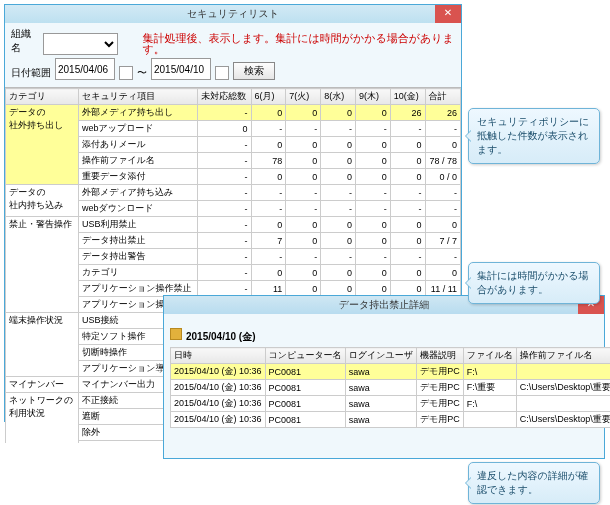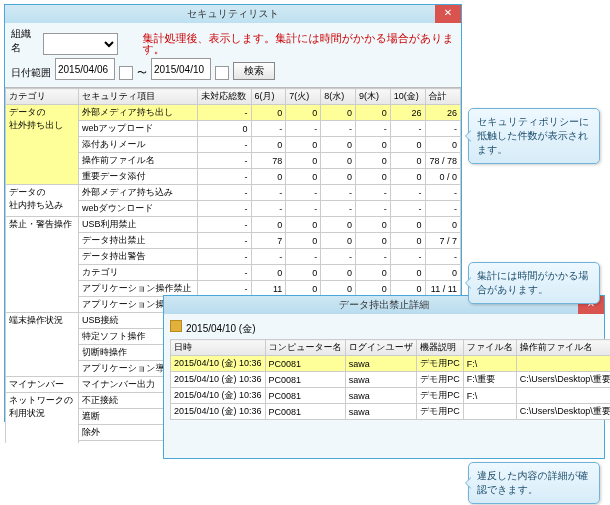--- a/index.html
+++ b/index.html
@@ -27,21 +27,21 @@
 .win2{left:163px;top:295px;width:442px;height:164px}
 .win2 .titlebar{background:linear-gradient(#cfe7f3,#b8dcef)}
 .win2 .body{padding:4px 6px}
 .dmark{width:12px;height:12px;background:#e2b13c;display:inline-block;margin-right:4px;border:1px solid #b8891f}
 .callout{position:absolute;background:linear-gradient(#eef8ff,#d7ecf8);border:1px solid #6fb4d8;border-radius:5px;padding:6px 8px;font-size:10px;color:#1a4d6b;box-shadow:1px 1px 3px rgba(0,0,0,.2)}
 .callout:before{content:"";position:absolute;left:-10px;top:50%;margin-top:-6px;border:6px solid transparent;border-right-color:#6fb4d8}
 .callout:after{content:"";position:absolute;left:-8px;top:50%;margin-top:-5px;border:5px solid transparent;border-right-color:#e0f1fa}
 .c1{left:468px;top:108px;width:132px}
 .c2{left:468px;top:262px;width:132px}
 .c3{left:468px;top:462px;width:132px}
-.subhdr{font-weight:normal;margin:2px 0 3px}
+.subhdr{font-weight:bold;margin:10px 0 3px}
 </style>
 </head>
 <body>
 
 <div class="win win1">
  <div class="titlebar">
    <span>セキュリティリスト</span>
    <div class="closebtn">✕</div>
  </div>
  <div class="toolbar">

